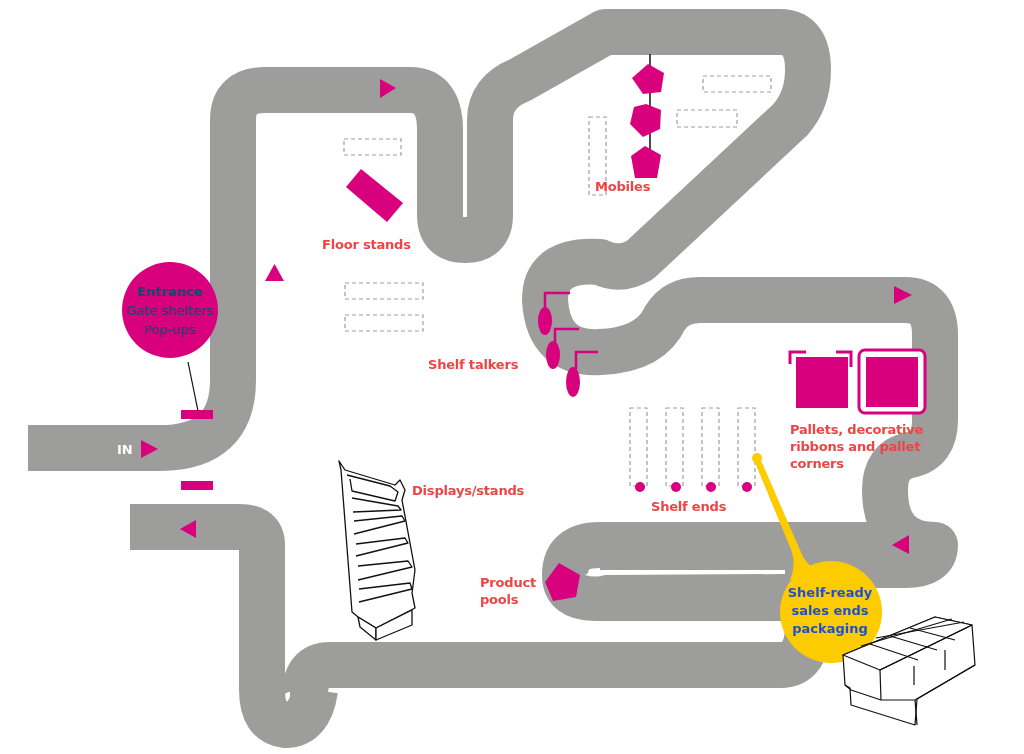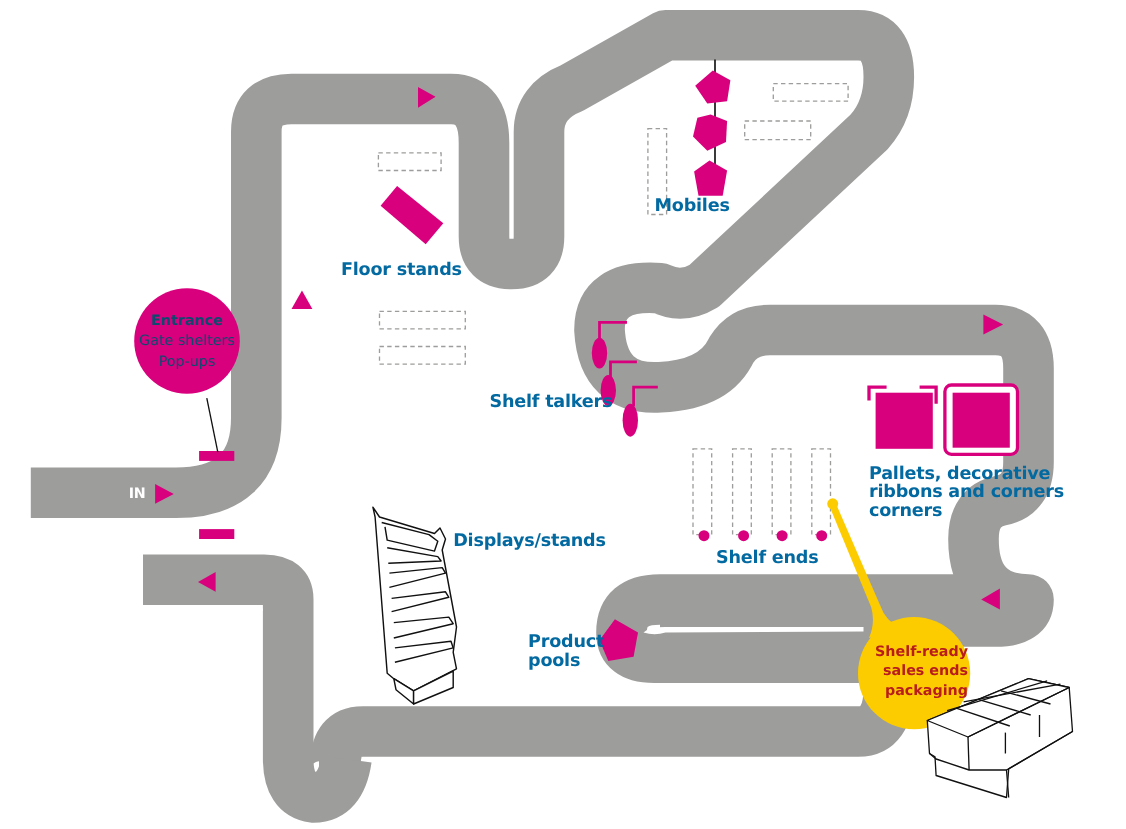--- a/index.html
+++ b/index.html
@@ -1,25 +1,25 @@
 <!DOCTYPE html>
 <html><head>
 <meta charset="utf-8">
 <style>
   html, body { margin: 0; padding: 0; background: #ffffff; }
   body { width: 1024px; height: 754px; position: relative; overflow: hidden;
          font-family: "DejaVu Sans", "Liberation Sans", sans-serif; }
   #map { position: absolute; left: 0; top: 0; }
-  .lbl { position: absolute; font-weight: bold; font-size: 16px; color: #0369a1; line-height: 17px;
+  .lbl { position: absolute; font-weight: bold; font-size: 13px; color: #ef4444; line-height: 17px;
          font-family: "DejaVu Sans", sans-serif; letter-spacing: -0.2px; white-space: nowrap; }
   .lbl-white { color: #ffffff; font-size: 13px; }
   .circle-lbl { position: absolute; text-align: center; color: #0c4a6e; font-size: 13px; line-height: 19px;
                 font-family: "DejaVu Sans", sans-serif; }
   .circle-lbl .b { font-weight: bold; }
-  .yel-lbl { position: absolute; text-align: right; color: #b91c1c; font-weight: bold; font-size: 13px;
+  .yel-lbl { position: absolute; text-align: center; color: #1d4ed8; font-weight: bold; font-size: 13px;
              line-height: 18px; font-family: "DejaVu Sans", sans-serif; }
 </style>
 </head>
 <body>
 
 <svg id="map" width="1024" height="754" viewBox="0 0 1024 754">
 
   <path fill="none" stroke="#9d9d9c" stroke-width="46" stroke-linejoin="round" stroke-linecap="butt" d="M 28 448
            L 160 448
            Q 233 448 233 380
@@ -172,27 +172,27 @@
 
 <div class="lbl lbl-white" style="left:117px;top:441px;">IN</div>
 <div class="lbl lbl-white" style="left:209px;top:551px;">OUT</div>
 
 <div class="circle-lbl" style="left:122px;top:282px;width:96px;">
   <div class="b">Entrance</div>
   <div>Gate shelters</div>
   <div>Pop-ups</div>
 </div>
 
-<div class="lbl" style="left:310px;top:236px;">Floor stands</div>
+<div class="lbl" style="left:322px;top:236px;">Floor stands</div>
 <div class="lbl" style="left:595px;top:178px;">Mobiles</div>
-<div class="lbl" style="left:445px;top:356px;">Shelf talkers</div>
+<div class="lbl" style="left:428px;top:356px;">Shelf talkers</div>
 
 <div class="lbl" style="left:790px;top:421px;">
   <div>Pallets, decorative</div>
-  <div>ribbons and corners</div>
+  <div>ribbons and pallet</div>
   <div>corners</div>
 </div>
 
 <div class="lbl" style="left:651px;top:498px;">Shelf ends</div>
 <div class="lbl" style="left:412px;top:482px;">Displays/stands</div>
 
 <div class="lbl" style="left:480px;top:574px;">
   <div>Product</div>
   <div>pools</div>
 </div>

